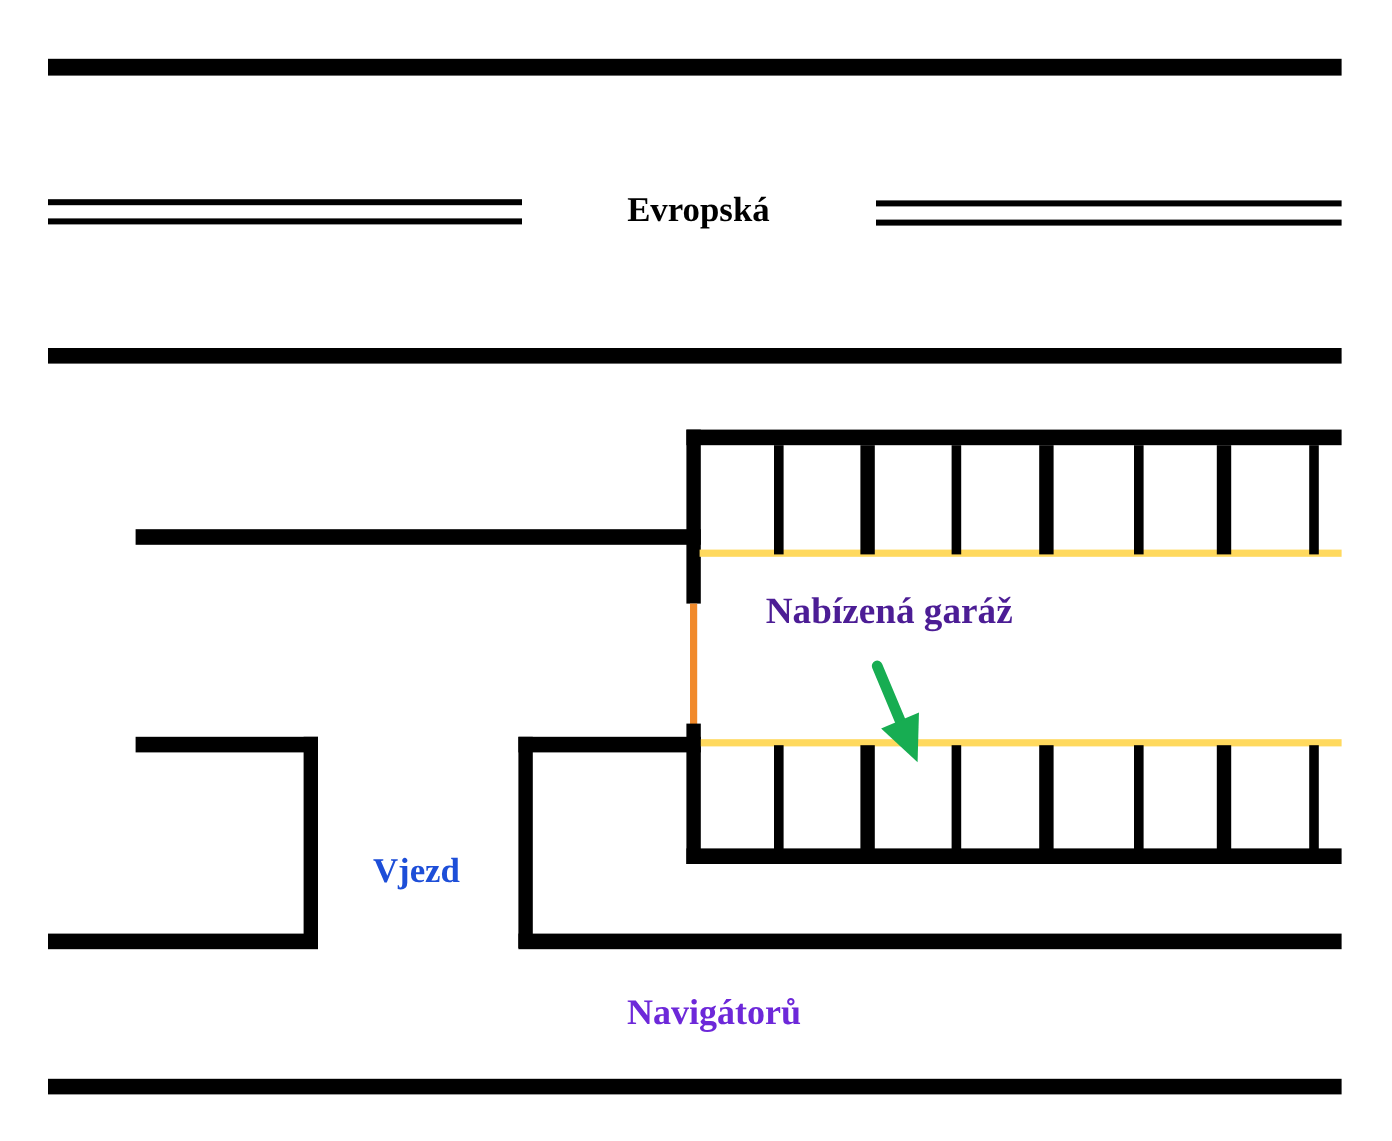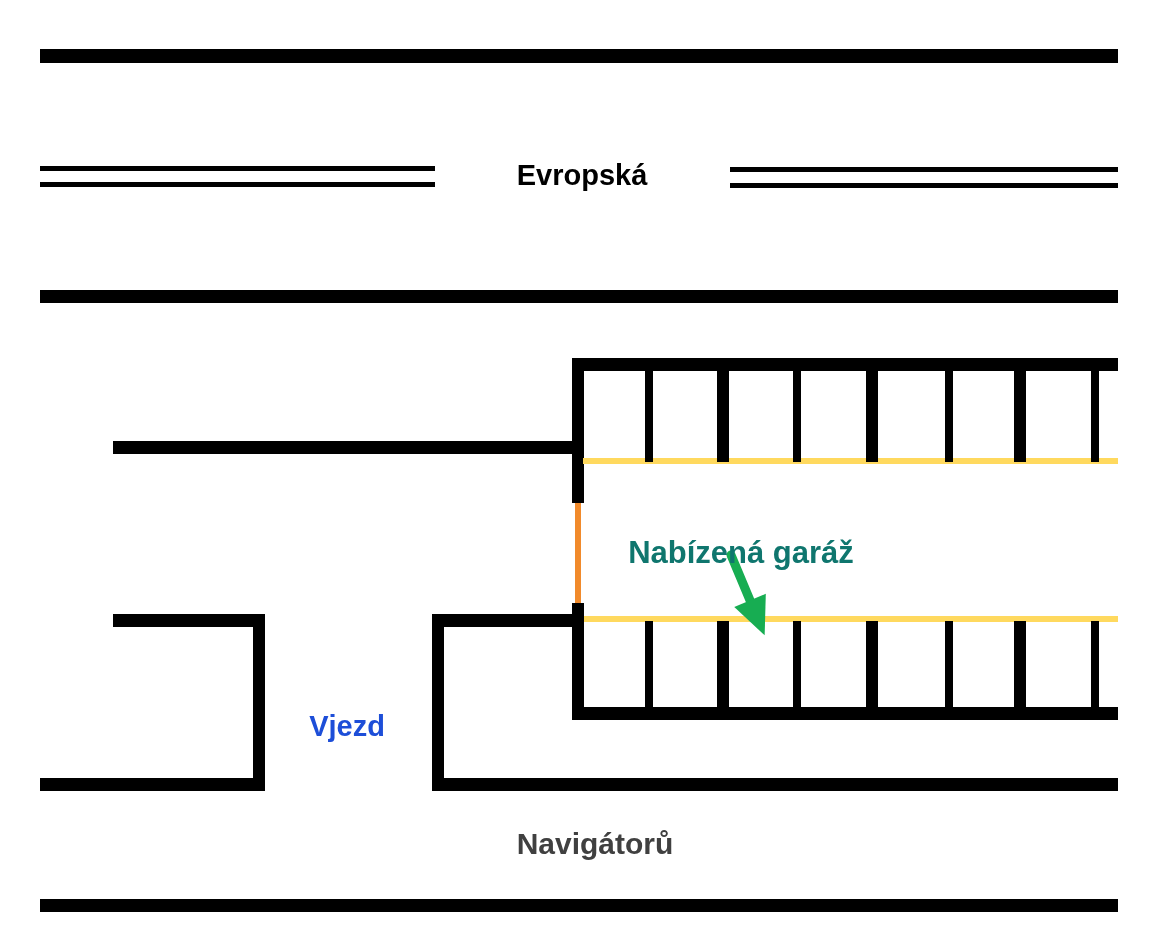--- a/index.html
+++ b/index.html
@@ -7,20 +7,21 @@
     padding: 0;
     background: #ffffff;
     font-family: "Liberation Sans", sans-serif;
   }
   .canvas {
     position: relative;
     width: 1160px;
     height: 951px;
     background: #ffffff;
     overflow: hidden;
+    font-family: Liberation Serif, serif;
   }
   .shape {
     position: absolute;
   }
   .map-label {
     position: absolute;
     transform: translateX(-50%);
     font-weight: 700;
     white-space: nowrap;
     line-height: 1.0;
@@ -81,17 +82,17 @@
         <path id="arrow-head-path" d="M0.2,0.2 L4.4,2.1 L0.2,4.0 Z" fill="#17AD52"></path>
       </marker>
     </defs>
     <line id="arrow-line" stroke-linecap="round" marker-end="url(#arrow-head)" x1="731" y1="555" x2="757" y2="617" stroke="#17AD52" stroke-width="9"></line>
   </svg>
 
   <div class="map-label" style="left: 582px; top: 161px; font-size: 29px; color: rgb(0, 0, 0);">Evropská</div>
 
   <div class="map-label" style="left: 347px; top: 712px; font-size: 29px; color: #1d4ed8;">Vjezd</div>
 
-  <div class="map-label" style="left: 595px; top: 829px; font-size: 30px; color: #404040;">Navigátorů</div>
+  <div class="map-label" style="left: 595px; top: 829px; font-size: 30px; color: #6d28d9;">Navigátorů</div>
 
-  <div class="map-label" style="left: 741px; top: 537px; font-size: 31px; color: #0f766e;">Nabízená garáž</div>
+  <div class="map-label" style="left: 741px; top: 493px; font-size: 31px; color: #4c1d95;">Nabízená garáž</div>
 
 </div>
 
 </body></html>

